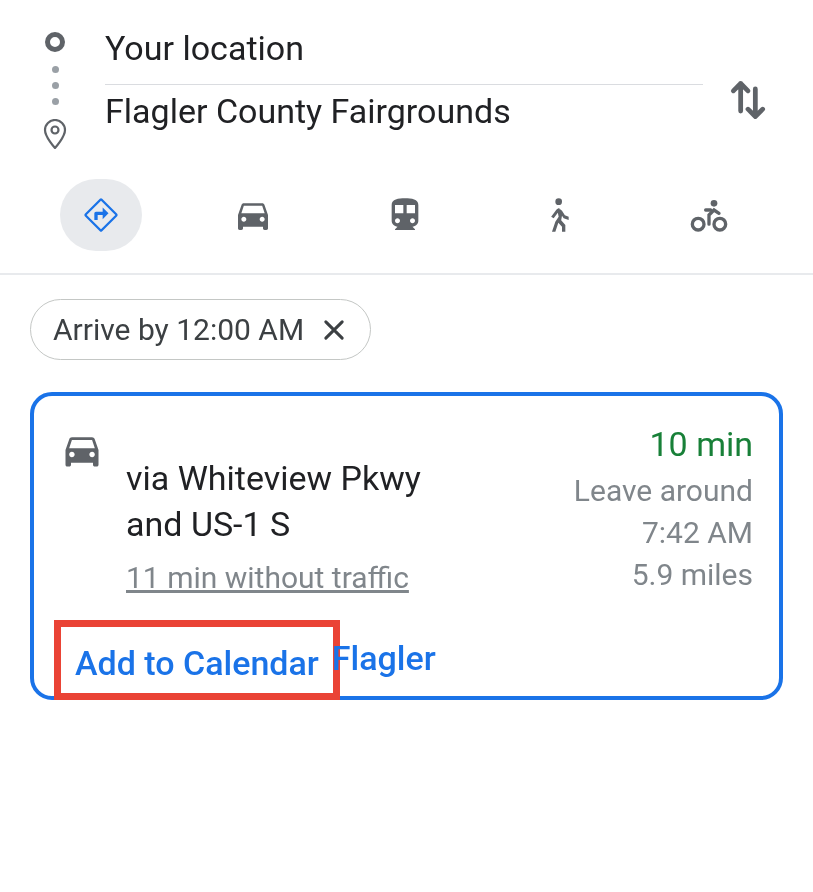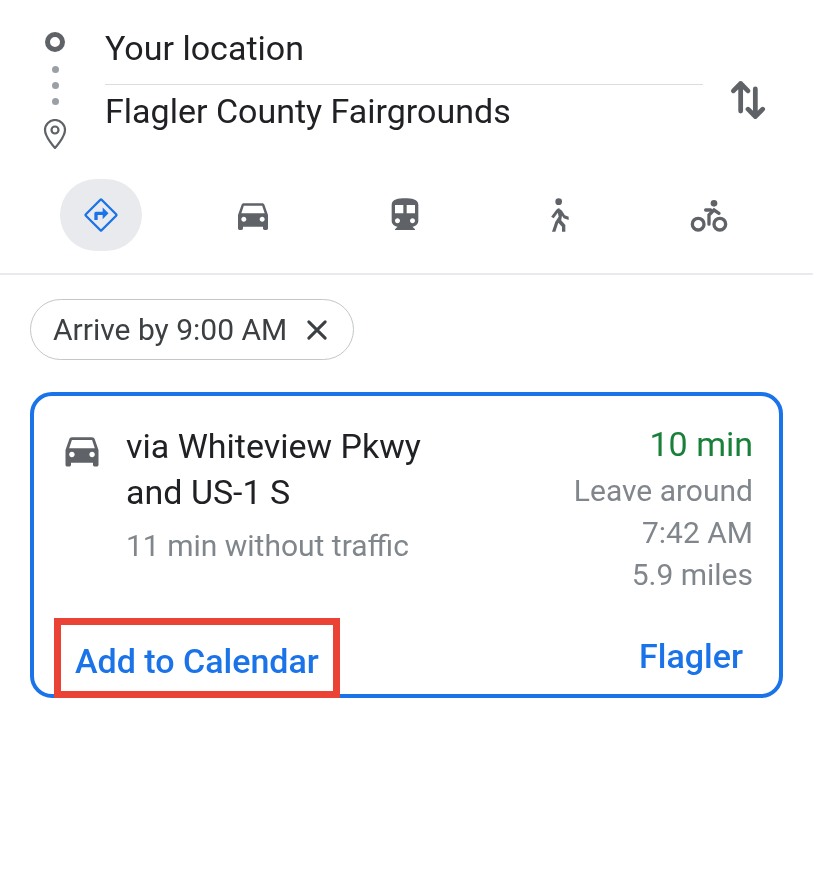--- a/index.html
+++ b/index.html
@@ -88,32 +88,31 @@
     }
     .chip-x { width: 28px; height: 28px; }
     .route-card {
       margin: 12px 30px 0 30px;
       border: 4px solid #1a73e8;
       border-radius: 22px;
       padding: 28px 26px 0 26px;
     }
     .route-row { display: flex; gap: 22px; }
     .route-icon { width: 44px; height: 44px; color: #5f6368; flex-shrink: 0; margin-top: 4px; }
-    .route-main { flex: 1; padding-right: 8px; }
+    .route-main { flex: 1; padding-right: 8px; margin-top: 32px; }
     .route-title {
       font-size: 34px; color: #202124; line-height: 1.35;
     }
-    .route-sub { font-size: 30px; color: #80868b; margin-top: 10px; line-height: 1.35; }
+    .route-sub { font-size: 30px; color: #80868b; margin-top: 10px; line-height: 1.35; text-decoration: underline; }
     .route-right { text-align: right; flex-shrink: 0; width: 240px; }
     .route-time { font-size: 34px; color: #188038; }
     .route-leave, .route-dist { font-size: 30px; color: #80868b; line-height: 1.4; }
     .route-leave { margin-top: 6px; }
     .card-actions {
       display: flex;
-      justify-content: space-between;
       margin-top: 30px;
       padding: 0 6px;
     }
     .action-link {
       font-size: 34px;
       color: #1a73e8;
       font-weight: 500;
       padding: 10px 4px;
     }
     .highlight-box {
@@ -182,21 +181,21 @@
       <path d="M12 17.5 L12 12 L15 9 L18 11" stroke-linecap="round"></path>
       <path d="M10 9 L13 9" stroke-linecap="round"></path>
     </svg>
   </div>
 </div>
 
 <div class="full-divider"></div>
 
 <div class="chip-row">
   <div class="chip">
-    <span>Arrive by 9:00 AM</span>
+    <span>Arrive by 12:00 AM</span>
     <svg class="chip-x" viewBox="0 0 24 24" fill="none" stroke="#3c4043" stroke-width="2.6" stroke-linecap="round">
       <path d="M5 5 L19 19 M19 5 L5 19"></path>
     </svg>
   </div>
 </div>
 
 <div class="route-card">
   <div class="route-row">
     <svg class="route-icon" viewBox="0 0 24 24" fill="currentColor">
       <path d="M18.9 6c-.2-.6-.8-1-1.4-1h-11c-.7 0-1.2.4-1.4 1L3 12v8c0 .6.4 1 1 1h1c.6 0 1-.4 1-1v-1h12v1c0 .6.4 1 1 1h1c.6 0 1-.4 1-1v-8l-2.1-6zM6.5 16c-.8 0-1.5-.7-1.5-1.5S5.7 13 6.5 13 8 13.7 8 14.5 7.3 16 6.5 16zm11 0c-.8 0-1.5-.7-1.5-1.5s.7-1.5 1.5-1.5 1.5.7 1.5 1.5-.7 1.5-1.5 1.5zM5 11l1.5-4.5h11L19 11H5z"></path>

